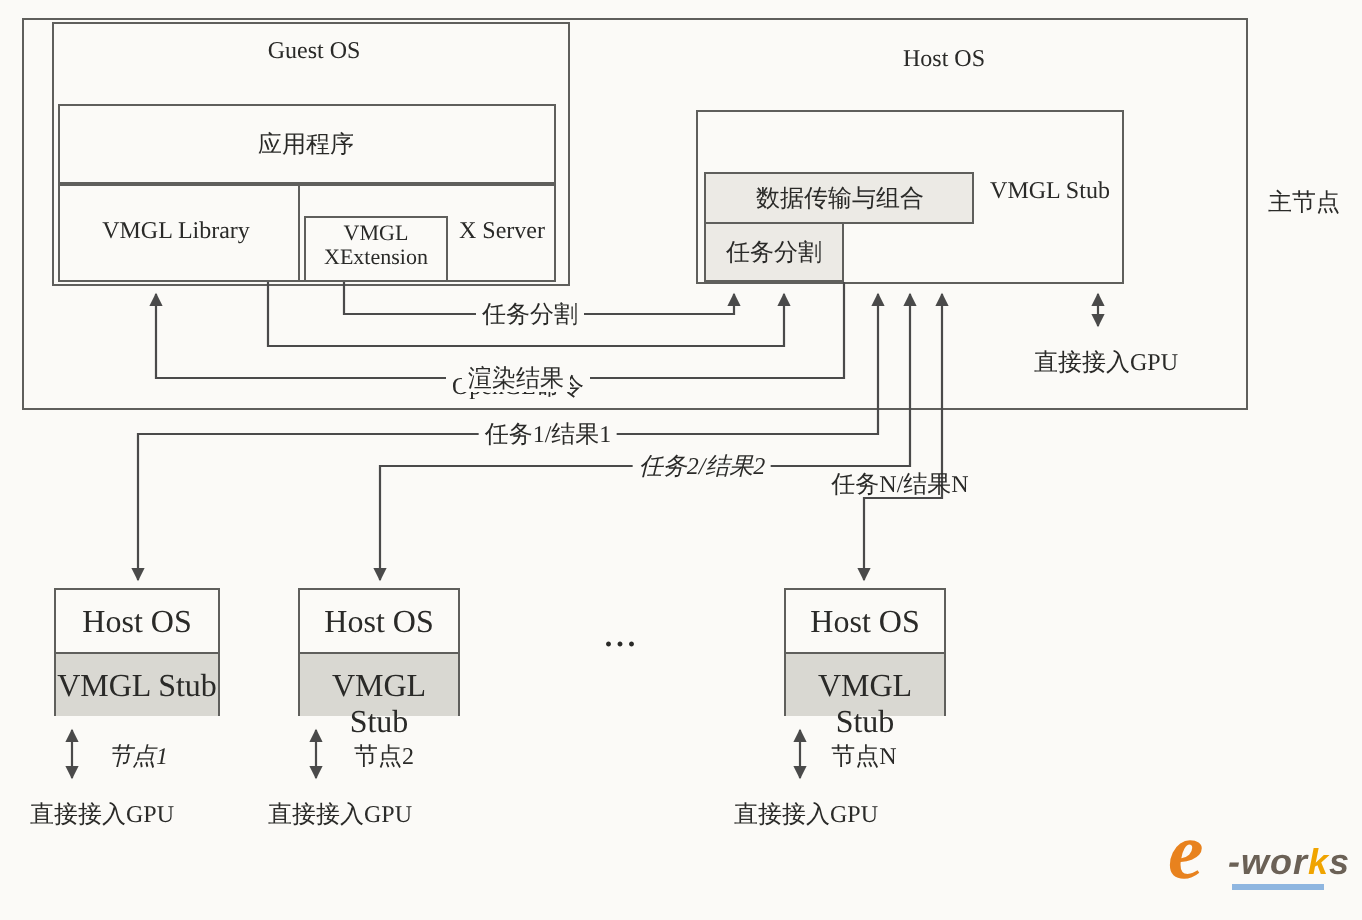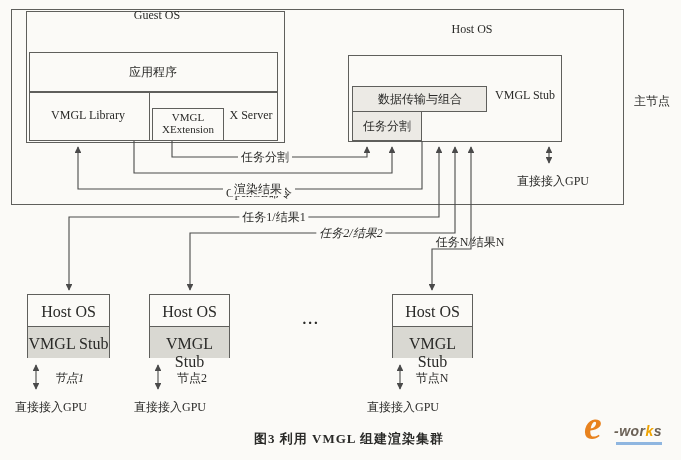--- a/index.html
+++ b/index.html
@@ -21,21 +21,21 @@
   .mask{background:var(--paper); padding:0 3px;}
   .small{font-size:11px; line-height:12px;}
   .caption{font-weight:bold; font-size:13px; letter-spacing:1px;}
   .node-row{position:absolute; left:0; right:0; text-align:center; box-sizing:border-box;}
   .ellip{font-size:15px; letter-spacing:2px; font-weight:bold;}
   
   .logo{position:absolute; left:584px; top:408px; width:96px; height:48px;}
   .logo-e{position:absolute; left:0px; top:-2px; font-size:40px; line-height:40px;
           font-style:italic; font-weight:bold; color:var(--logo-orange);
           font-family:"Liberation Serif", serif;}
-  .logo-word{position:absolute; left:30px; top:14px; font-size:14px; line-height:18px;
+  .logo-word{position:absolute; left:30px; top:14px; font-size:18px; line-height:18px;
           font-style:italic; font-weight:bold; color:var(--logo-dark);
           font-family:"Liberation Sans", sans-serif; letter-spacing:0.5px;}
   .logo-word .k{color:var(--logo-k);}
   .logo-bar{position:absolute; left:32px; top:34px; width:46px; height:3px; background:var(--logo-bar);}
 </style>
 </head>
 <body>
 
 <div class="canvas">
 
@@ -78,53 +78,52 @@
       <path d="M439,147 L439,217 L69,217 L69,290" marker-start="url(#arr)" marker-end="url(#arr)"></path>
       <path d="M455,147 L455,233 L190,233 L190,290" marker-start="url(#arr)" marker-end="url(#arr)"></path>
       <path d="M471,147 L471,249 L432,249 L432,290" marker-start="url(#arr)" marker-end="url(#arr)"></path>
       <path d="M549,147 L549,163" marker-start="url(#arr)" marker-end="url(#arr)"></path>
       <path d="M36,365 L36,389" marker-start="url(#arr)" marker-end="url(#arr)"></path>
       <path d="M158,365 L158,389" marker-start="url(#arr)" marker-end="url(#arr)"></path>
       <path d="M400,365 L400,389" marker-start="url(#arr)" marker-end="url(#arr)"></path>
     </g>
   </svg>
 
-  <span class="t ct" style="left:157px; top:8px;">Guest OS</span>
+  <span class="t ct" style="left:157px; top:18px;">Guest OS</span>
   <span class="t ct" style="left:472px; top:22px;">Host OS</span>
   <span class="t ct" style="left:652px; top:94px;">主节点</span>
 
   <span class="t ct" style="left:153px; top:65px;">应用程序</span>
   <span class="t ct" style="left:88px; top:108px;">VMGL Library</span>
   <span class="t ct" style="left:251px; top:108px;">X Server</span>
   <span class="t ct small" style="left:188px; top:111px;">VMGL</span>
   <span class="t ct small" style="left:188px; top:123px;">XExtension</span>
 
   <span class="t ct" style="left:420px; top:92px;">数据传输与组合</span>
   <span class="t ct" style="left:387px; top:119px;">任务分割</span>
   <span class="t ct" style="left:525px; top:88px;">VMGL Stub</span>
   <span class="t ct" style="left:553px; top:174px;">直接接入GPU</span>
 
   <span class="t ct mask" style="left:265px; top:150px;">任务分割</span>
   <span class="t ct mask" style="left:259px; top:166px;margin-top:20px;">OpenGL命令</span>
   <span class="t ct mask" style="left:258px; top:182px;">渲染结果</span>
   <span class="t ct mask" style="left:274px; top:210px;">任务1/结果1</span>
   <span class="t ct mask" style="left:351px; top:226px;font-style:italic;">任务2/结果2</span>
-  <span class="t ct" style="left:470px; top:235px;text-align:right;">任务N/结果N</span>
+  <span class="t ct" style="left:450px; top:235px;text-align:right;">任务N/结果N</span>
 
   <span class="t ct" style="left:69px; top:371px;font-style:italic;">节点1</span>
   <span class="t ct" style="left:192px; top:371px;">节点2</span>
   <span class="t ct" style="left:432px; top:371px;">节点N</span>
 
   <span class="t ct" style="left:51px; top:400px;">直接接入GPU</span>
   <span class="t ct" style="left:170px; top:400px;">直接接入GPU</span>
   <span class="t ct" style="left:403px; top:400px;">直接接入GPU</span>
 
   <span class="t ct ellip" style="left:311px; top:312px;">...</span>
 
-  <span class="t ct caption" style="left:349px; top:432px;">图3  利用 VMGL 组建渲染集群</span>
 
   <div class="logo">
     <span class="logo-e">e</span>
     <span class="logo-word"><span>-wor</span><span class="k">k</span><span>s</span></span>
     <div class="logo-bar"></div>
   </div>
 
 </div>
 
 </body></html>

